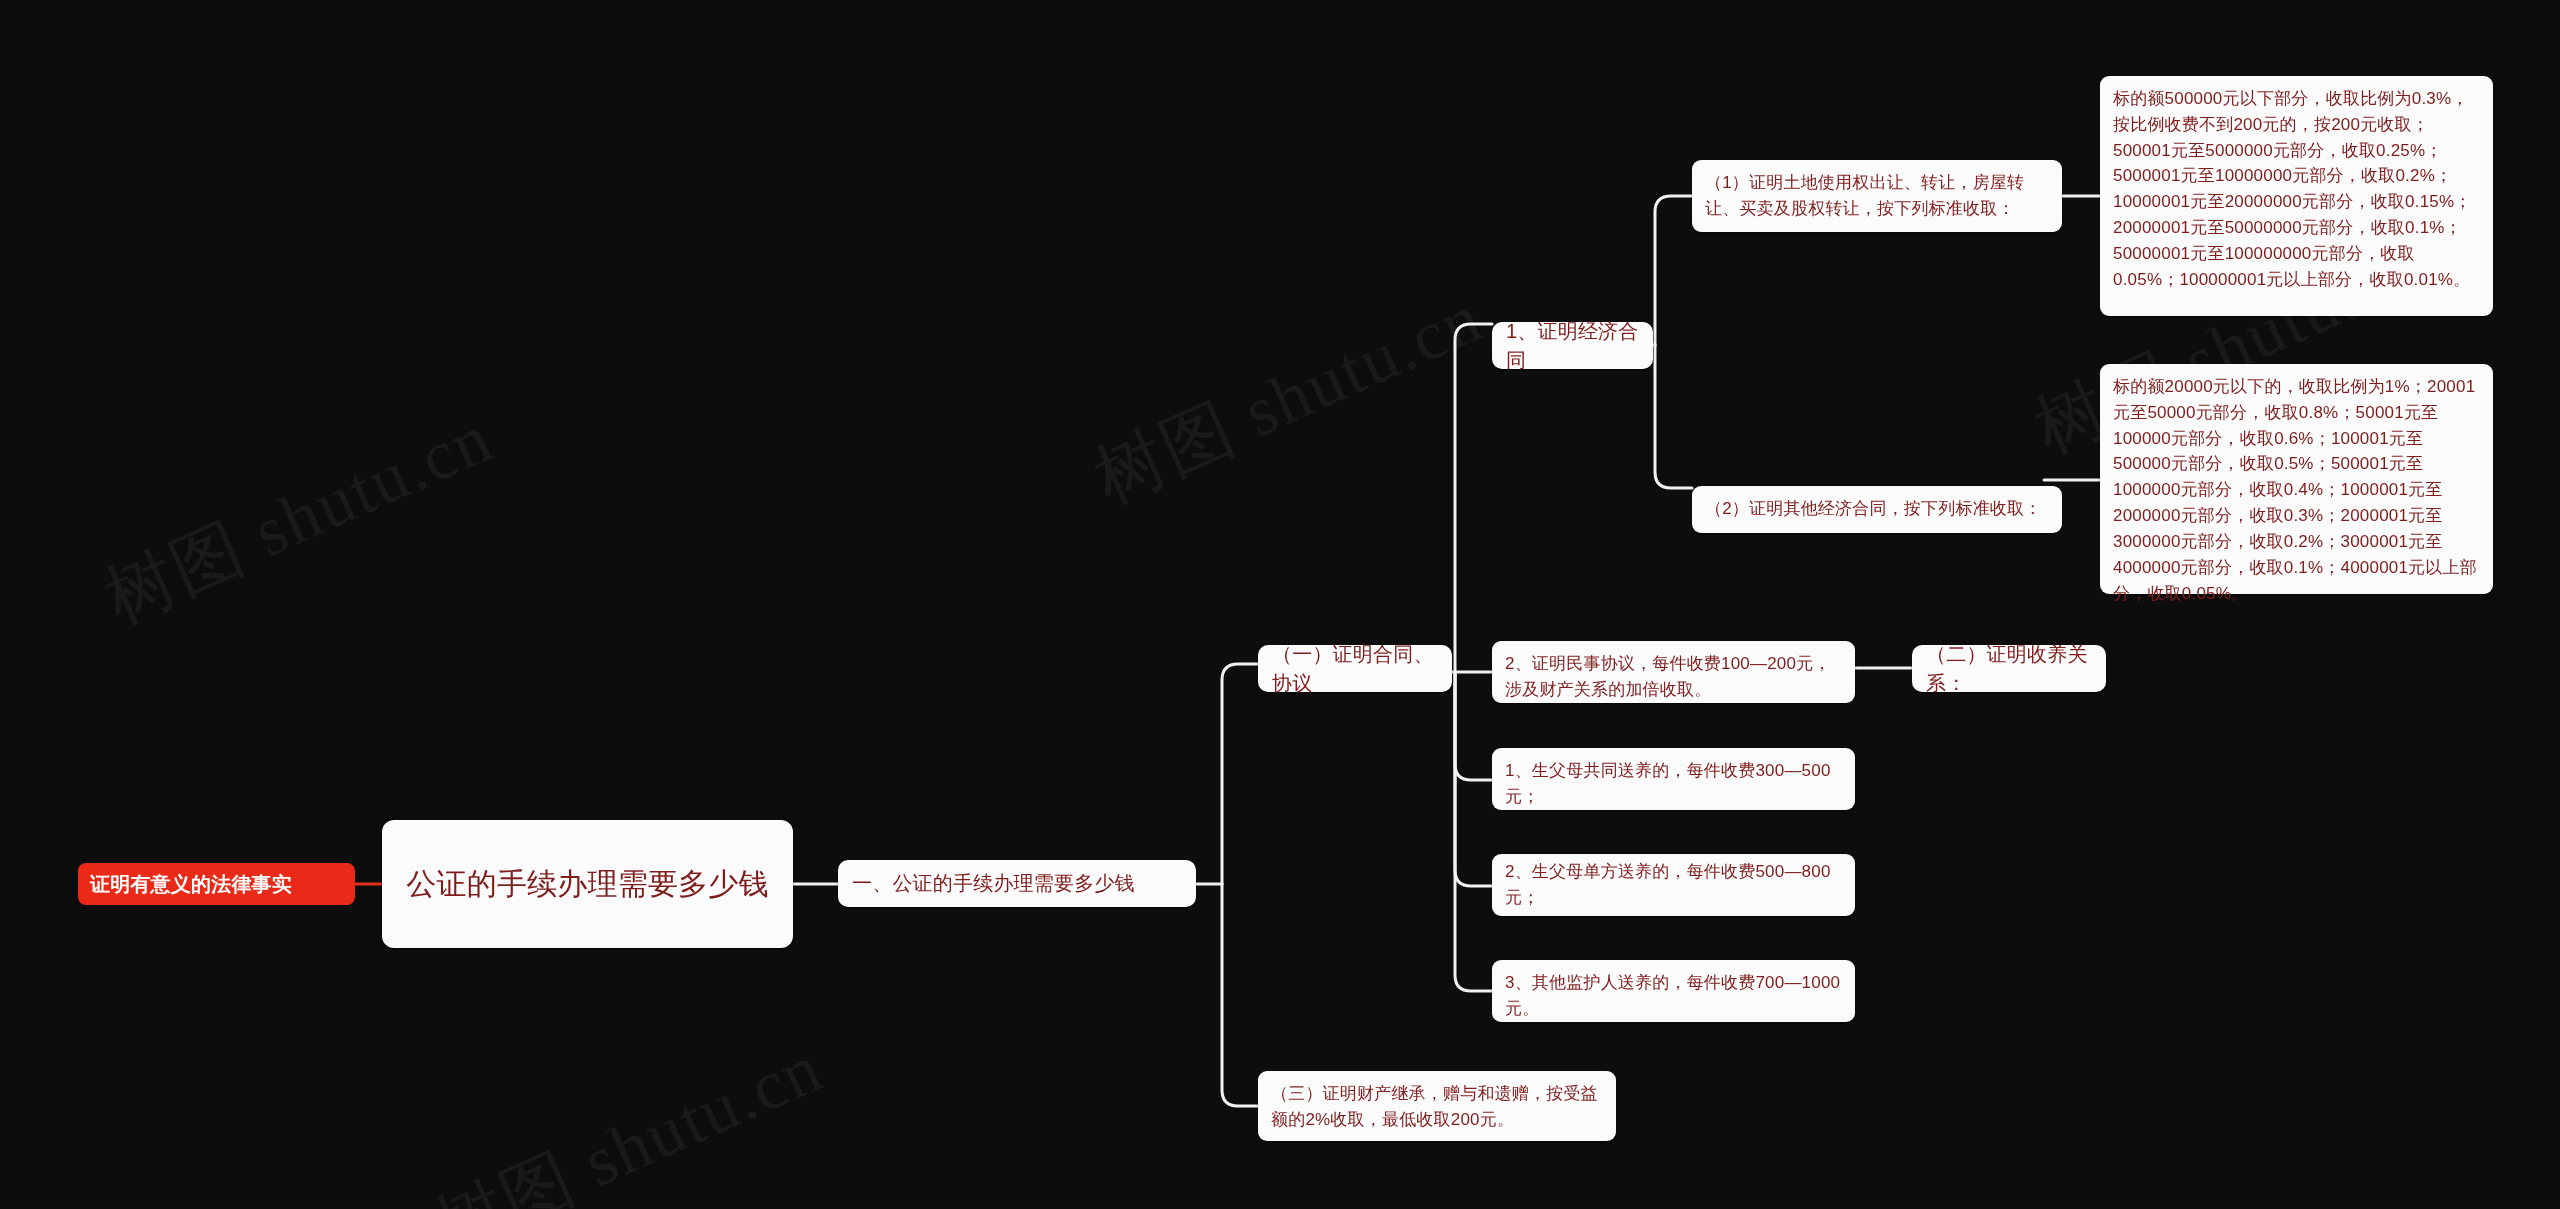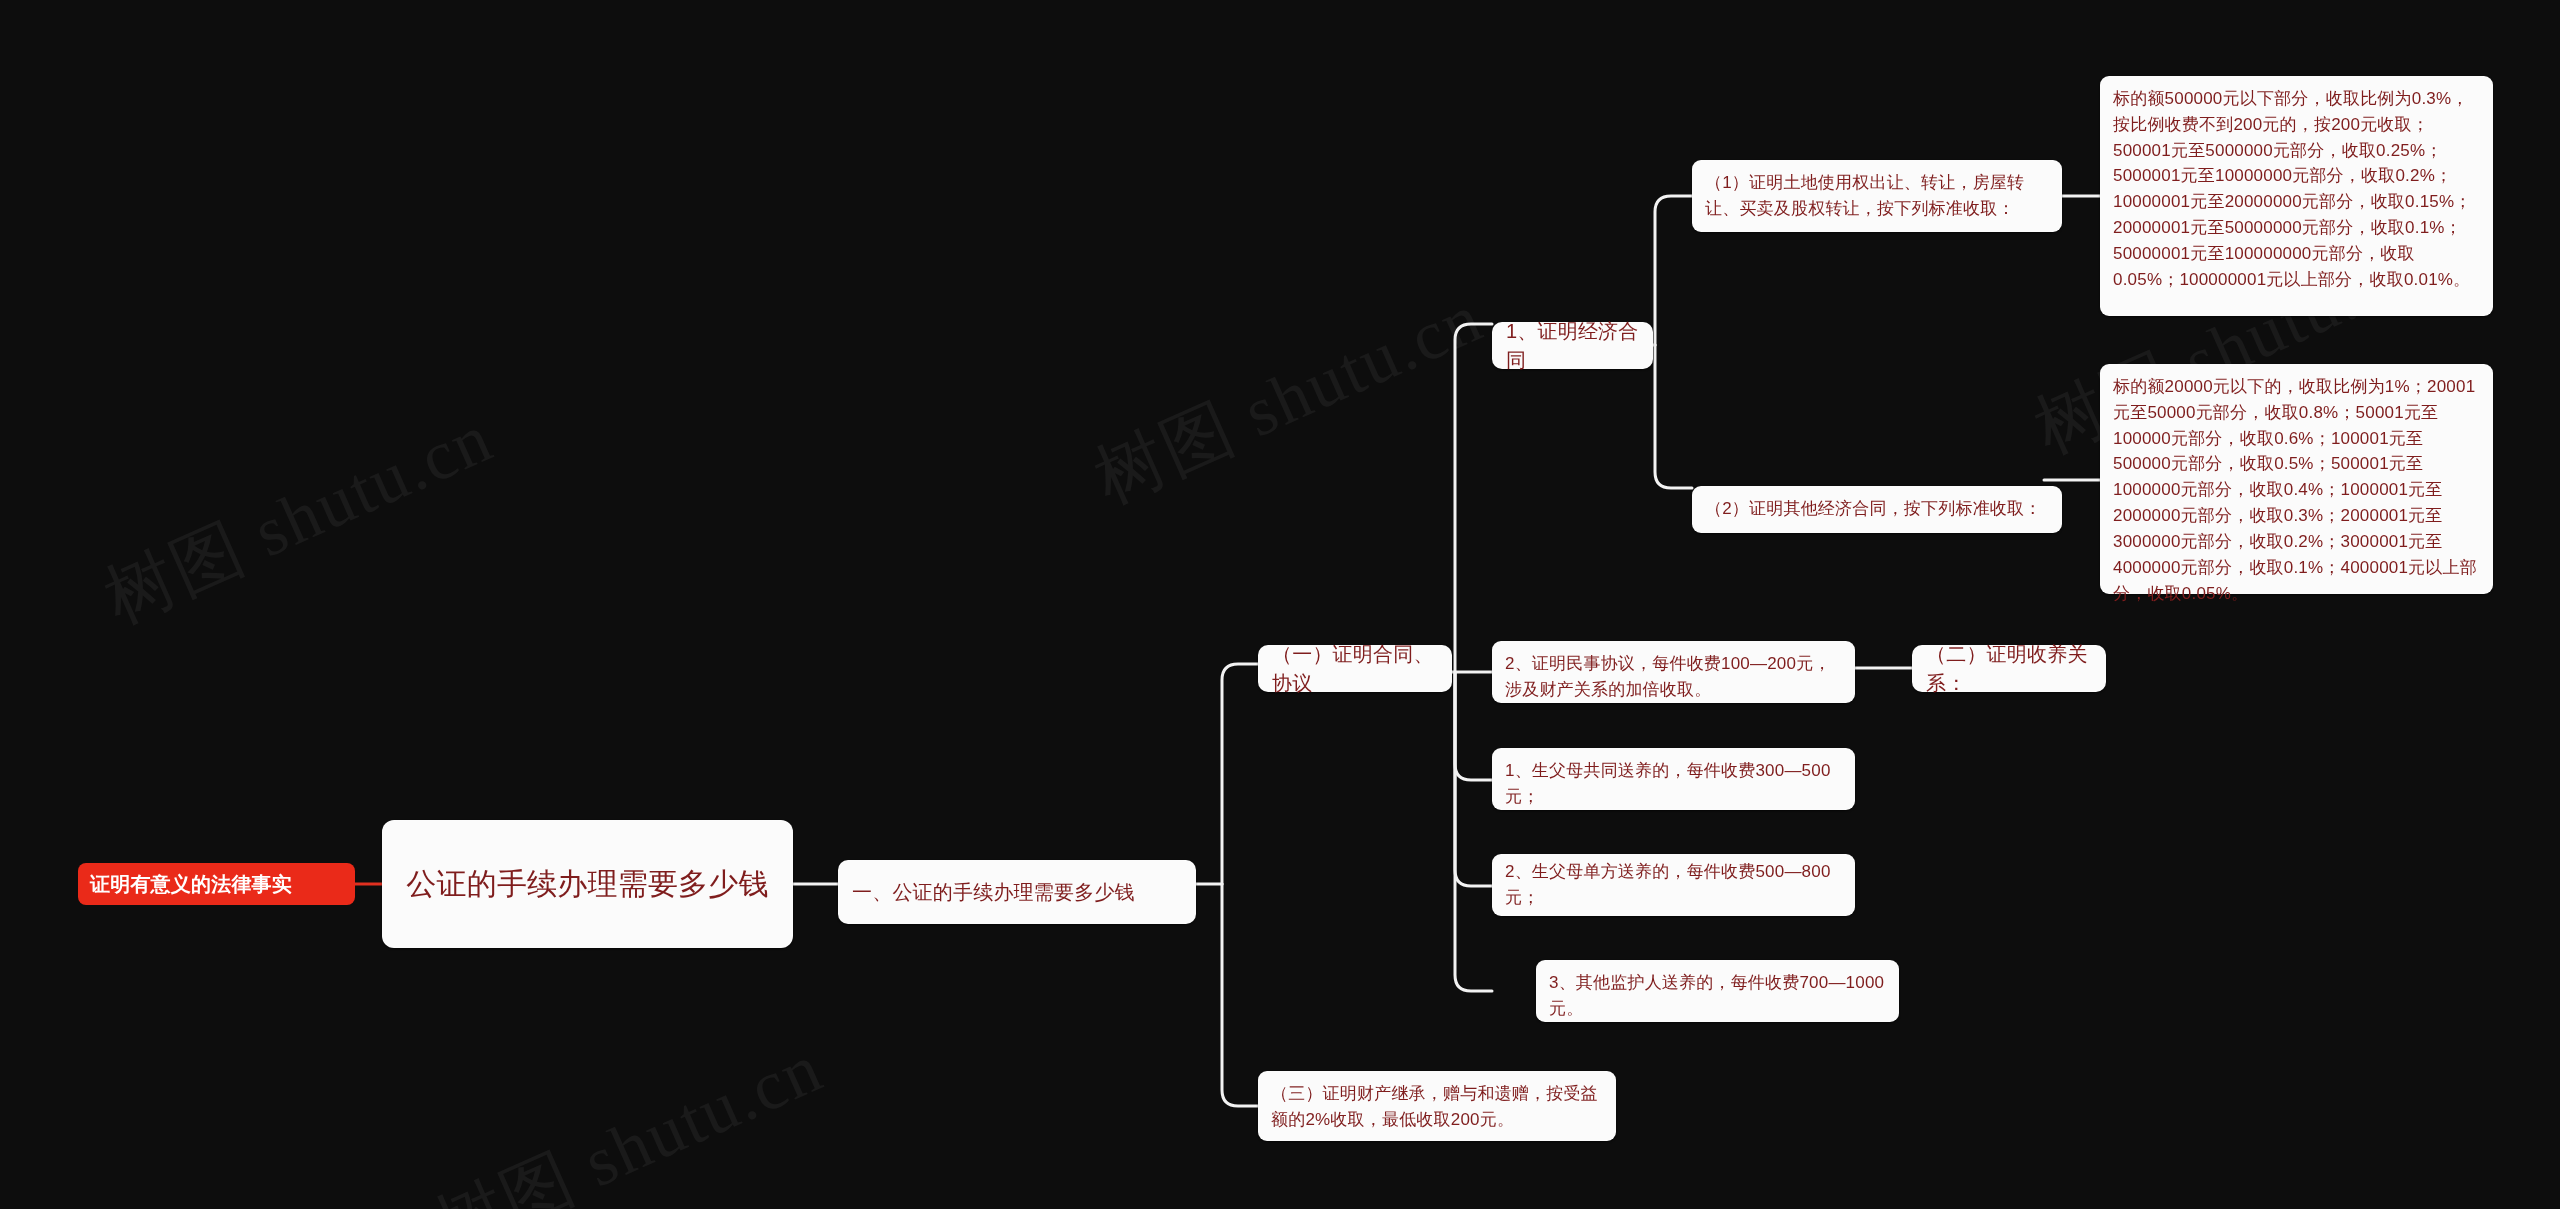--- a/index.html
+++ b/index.html
@@ -124,21 +124,21 @@
   </svg>
 
   <div class="node root-tag" style="left:78px; top:863px; width:277px; height:42px;">
     <span class="txt">证明有意义的法律事实</span>
   </div>
 
   <div class="node center-block" style="left:382px; top:820px; width:411px; height:128px;">
     <span class="txt">公证的手续办理需要多少钱</span>
   </div>
 
-  <div class="node" style="left:838px; top:860px; width:358px; height:64px;font-family:Liberation Serif, serif;">
+  <div class="node" style="left:838px; top:860px; width:358px; height:47px;font-family:Liberation Serif, serif;">
     <span class="txt">一、公证的手续办理需要多少钱</span>
   </div>
 
   <div class="node" style="left:1258px; top:645px; width:194px; height:47px;">
     <span class="txt">（一）证明合同、协议</span>
   </div>
 
   <div class="node" style="left:1912px; top:645px; width:194px; height:47px;">
     <span class="txt">（二）证明收养关系：</span>
   </div>
@@ -172,17 +172,17 @@
   </div>
 
   <div class="node detail" style="left:1492px; top:748px; width:363px; height:62px;">
     <span class="txt">1、生父母共同送养的，每件收费300—500元；</span>
   </div>
 
   <div class="node detail" style="left:1492px; top:854px; width:363px; height:62px;align-items:center;">
     <span class="txt">2、生父母单方送养的，每件收费500—800元；</span>
   </div>
 
-  <div class="node detail" style="left:1492px; top:960px; width:363px; height:62px;margin-left:44px;">
+  <div class="node detail" style="left:1492px; top:960px; width:363px; height:62px;">
     <span class="txt">3、其他监护人送养的，每件收费700—1000元。</span>
   </div>
 
 </div>
 
 </body></html>

